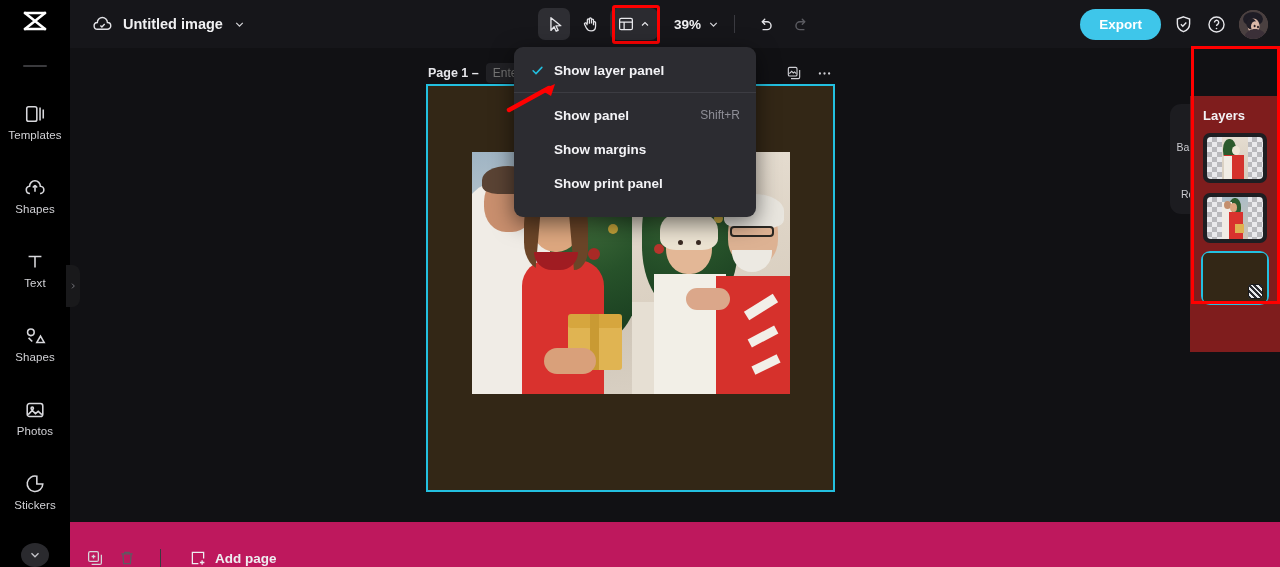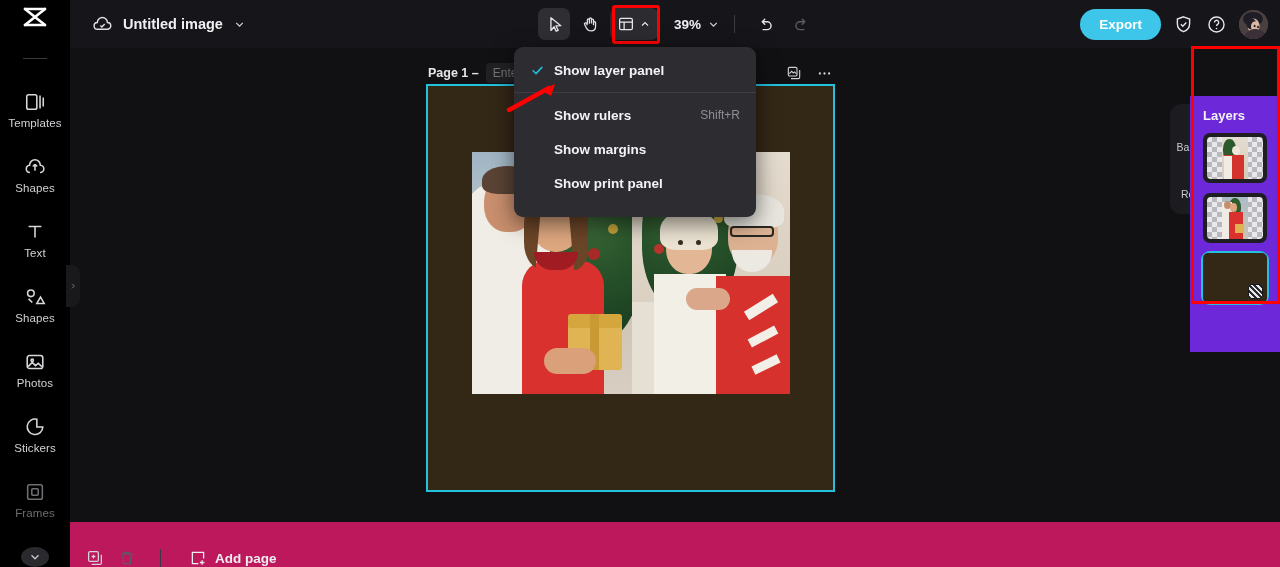--- a/index.html
+++ b/index.html
@@ -128,21 +128,21 @@
     display: flex; flex-direction: column; align-items: center; justify-content: center;
     gap: 12px; z-index: 25;
   }
   .ft-item { display:flex; flex-direction:column; align-items:center; gap:4px; cursor:pointer; width:54px;}
   .ft-item .ft-lbl { font-size: 10.5px; color: #c9c9ce; max-width: 50px; text-align: center;
     white-space: nowrap; overflow: hidden; }
 
   
   #layers-panel {
     position: absolute; right: 0; top: 48px; width: 90px; height: 256px;
-    background: #6d28d9; z-index: 26; padding: 12px 0 0 0;
+    background: #7f1d1d; z-index: 26; padding: 12px 0 0 0;
   }
   #layers-hl {
     position: absolute; right: 0px; top: 46px; width: 89px; height: 258px;
     border: 3px solid #ff0000; pointer-events: none; z-index: 40;
   }
   #layers-title { font-size: 13px; font-weight: bold; color: #f2f2f5; margin: 0 0 10px 13px; }
   .layer-card {
     width: 64px; height: 50px; margin: 0 auto 10px auto; border-radius: 7px;
     background: #1e1e22; display: flex; align-items: center; justify-content: center;
     cursor: pointer; position: relative; padding: 4px;
@@ -248,27 +248,20 @@
       <span class="ri-lbl">Photos</span>
     </div>
 
     <div class="rail-item">
       <svg class="ri-ico" viewBox="0 0 24 24" fill="none" stroke="currentColor" stroke-width="1.7">
         <path d="M14 3.5A8.5 8.5 0 1020.5 12h-6.5z"></path>
       </svg>
       <span class="ri-lbl">Stickers</span>
     </div>
 
-    <div class="rail-item dim">
-      <svg class="ri-ico" viewBox="0 0 24 24" fill="none" stroke="currentColor" stroke-width="1.7">
-        <rect x="4" y="4" width="16" height="16" rx="2"></rect>
-          <rect x="8.5" y="8.5" width="7" height="7" rx="1"></rect>
-      </svg>
-      <span class="ri-lbl">Frames</span>
-    </div>
 
     <div id="rail-more">
       <svg width="14" height="14" viewBox="0 0 24 24" fill="none" stroke="#c6c6cb" stroke-width="2.2">
         <path d="M6 9l6 6 6-6"></path>
       </svg>
     </div>
   </div>
 
   <div id="rail-handle">
     <svg width="8" height="12" viewBox="0 0 24 24" fill="none" stroke="#8a8a90" stroke-width="2.4">
@@ -524,21 +517,21 @@
       <span class="mi-check">
         <svg width="15" height="15" viewBox="0 0 24 24" fill="none" stroke="currentColor" stroke-width="2.4" stroke-linecap="round">
           <path d="M5 12.5l4.6 4.5L19 7"></path>
         </svg>
       </span>
       <span class="mi-lbl">Show layer panel</span>
     </div>
     <div id="menu-sep"></div>
     <div class="menu-item">
       <span class="mi-check"></span>
-      <span class="mi-lbl">Show rulers</span>
+      <span class="mi-lbl">Show panel</span>
       <span class="mi-kbd">Shift+R</span>
     </div>
     <div class="menu-item">
       <span class="mi-check"></span>
       <span class="mi-lbl">Show margins</span>
     </div>
     <div class="menu-item">
       <span class="mi-check"></span>
       <span class="mi-lbl">Show print panel</span>
     </div>

